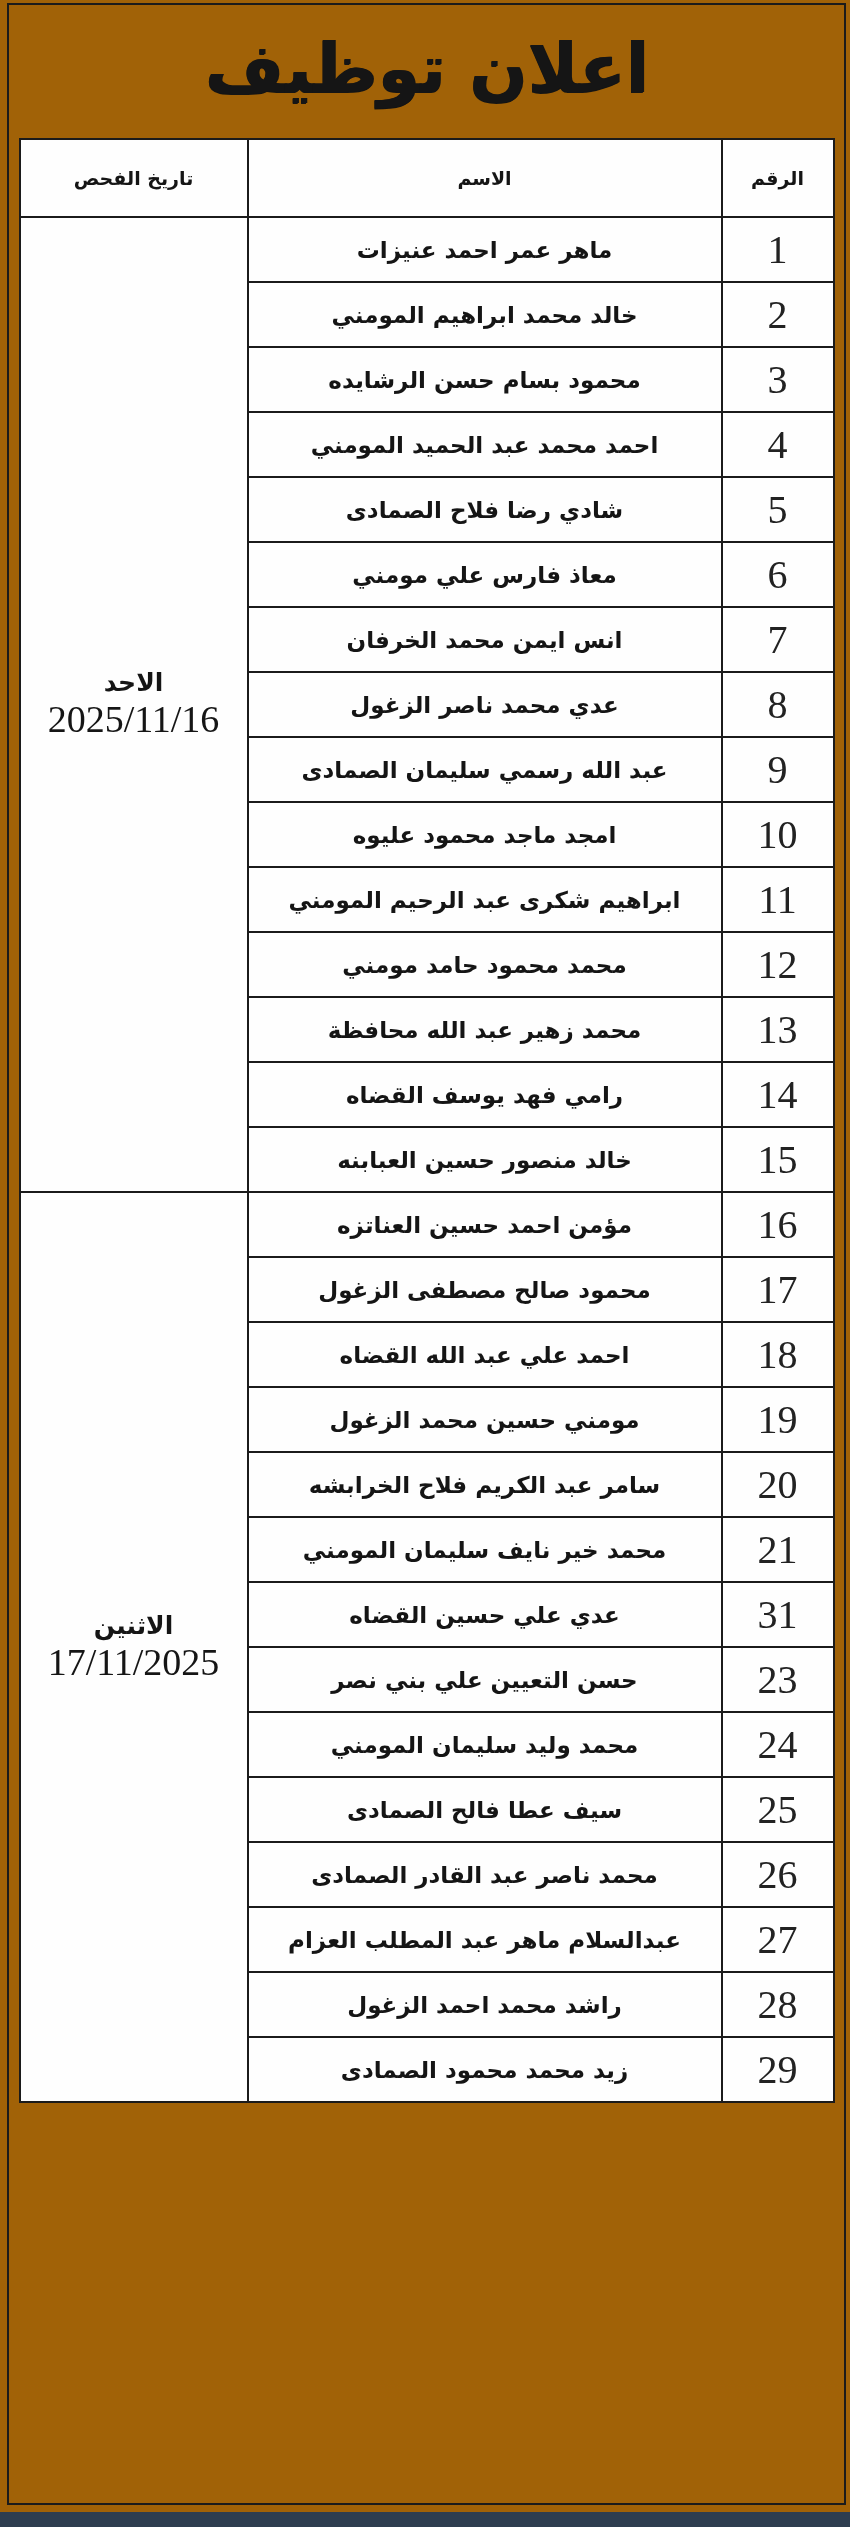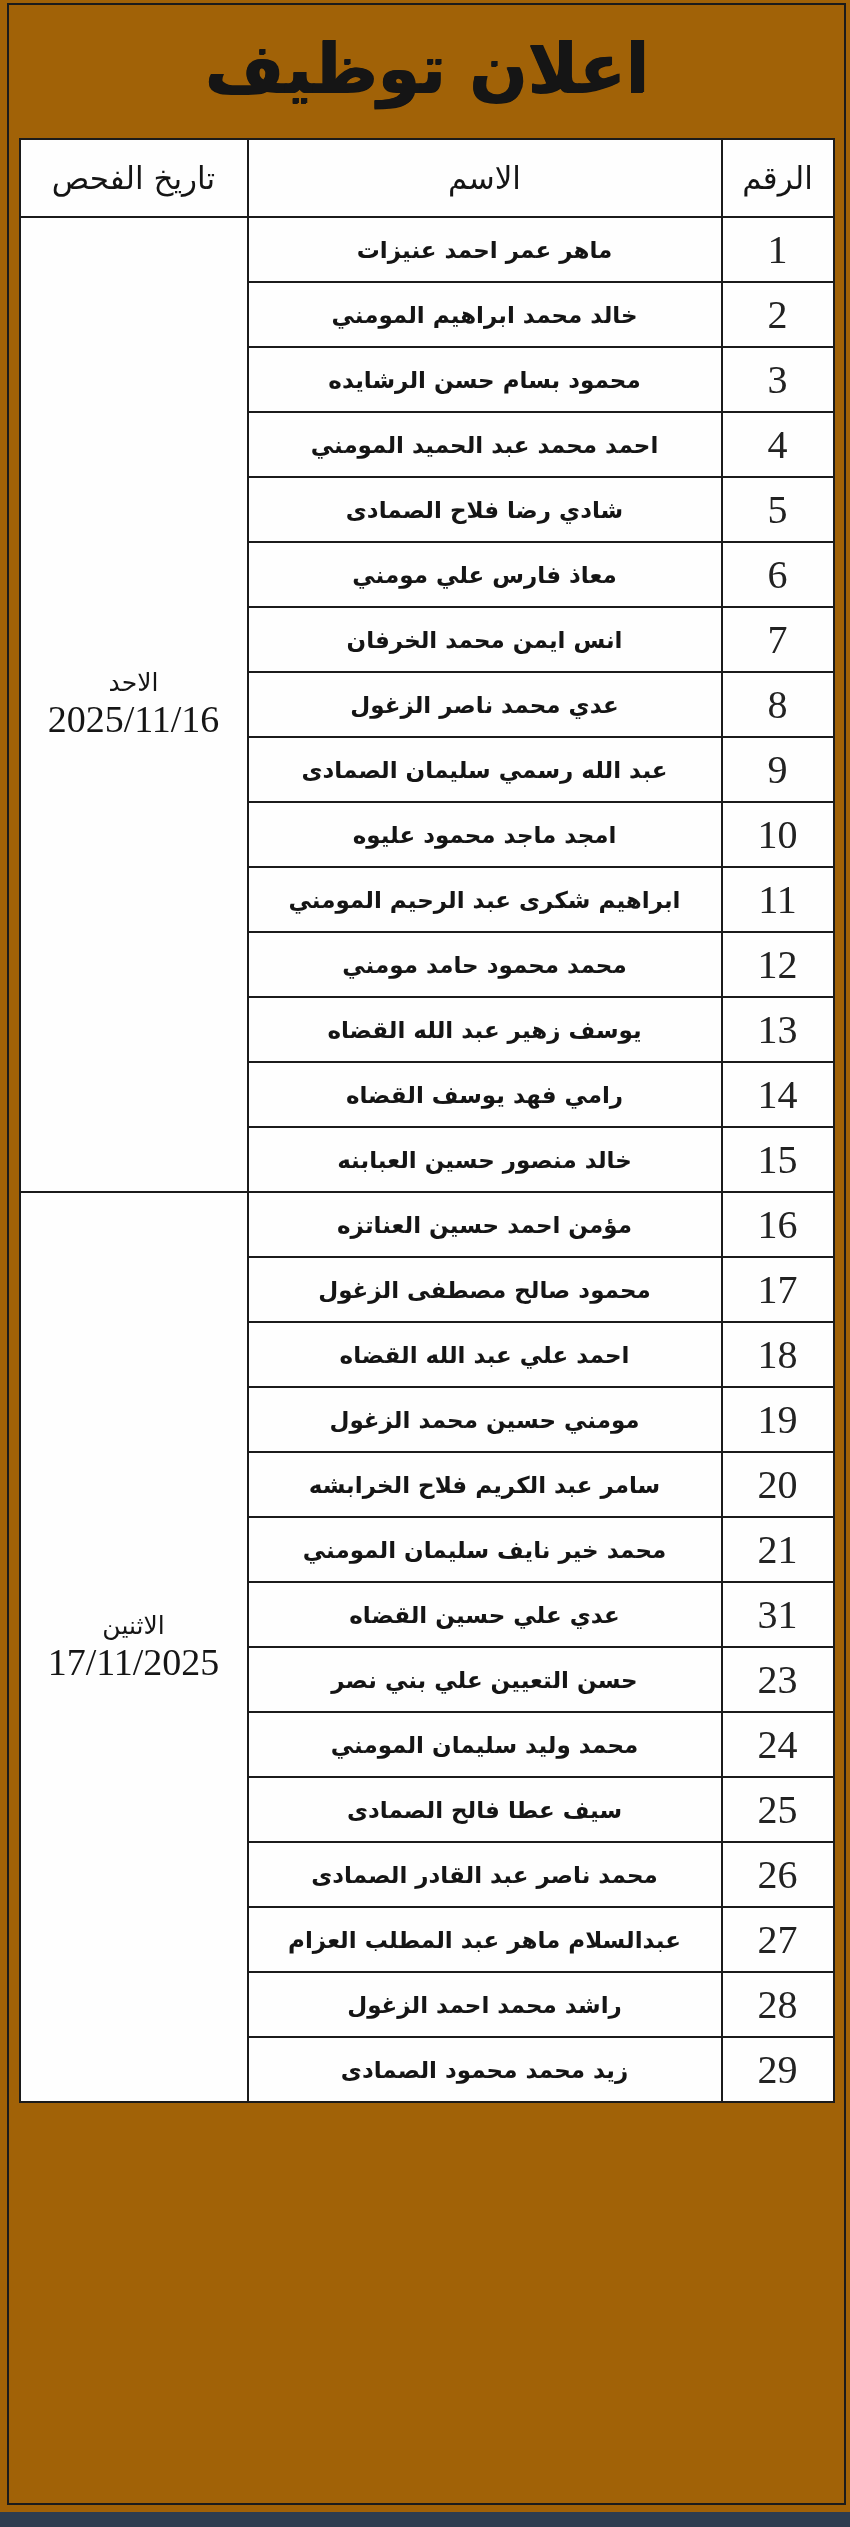--- a/index.html
+++ b/index.html
@@ -49,41 +49,41 @@
     text-align:center;
     vertical-align:middle;
     padding:0;
     overflow:hidden;
   }
   col.c-num  { width:112px; }
   col.c-name { width:474px; }
   col.c-date { width:228px; }
   thead th {
     height:76px;
-    font-size:31px;
-    font-weight:normal;
+    font-size:19px;
+    font-weight:bold;
   }
   td.num {
     height:63px;
     font-family:"Liberation Serif", serif;
     font-weight:400;
     font-size:40px;
     color:#222;
   }
   td.name {
     font-size:23px;
     font-weight:bold;
   }
   td.date {
     vertical-align:bottom;
     padding-bottom:10px;
   }
   .exam-day {
     font-size:25px;
-    font-weight:normal;
+    font-weight:bold;
     margin-bottom:2px;
   }
   .exam-date {
     font-family:"Liberation Serif", serif;
     font-size:38px;
     line-height:1.1;
     direction:ltr;
     unicode-bidi:isolate;
   }
   .footer-bar {
@@ -162,21 +162,21 @@
           <tr>
             <td class="num">11</td>
             <td class="name">ابراهيم شكرى عبد الرحيم المومني</td>
           </tr>
           <tr>
             <td class="num">12</td>
             <td class="name">محمد محمود حامد مومني</td>
           </tr>
           <tr>
             <td class="num">13</td>
-            <td class="name">يوسف زهير عبد الله القضاه</td>
+            <td class="name">محمد زهير عبد الله محافظة</td>
           </tr>
           <tr>
             <td class="num">14</td>
             <td class="name">رامي فهد يوسف القضاه</td>
           </tr>
           <tr>
             <td class="num">15</td>
             <td class="name">خالد منصور حسين العبابنه</td>
           </tr>
           <tr>

